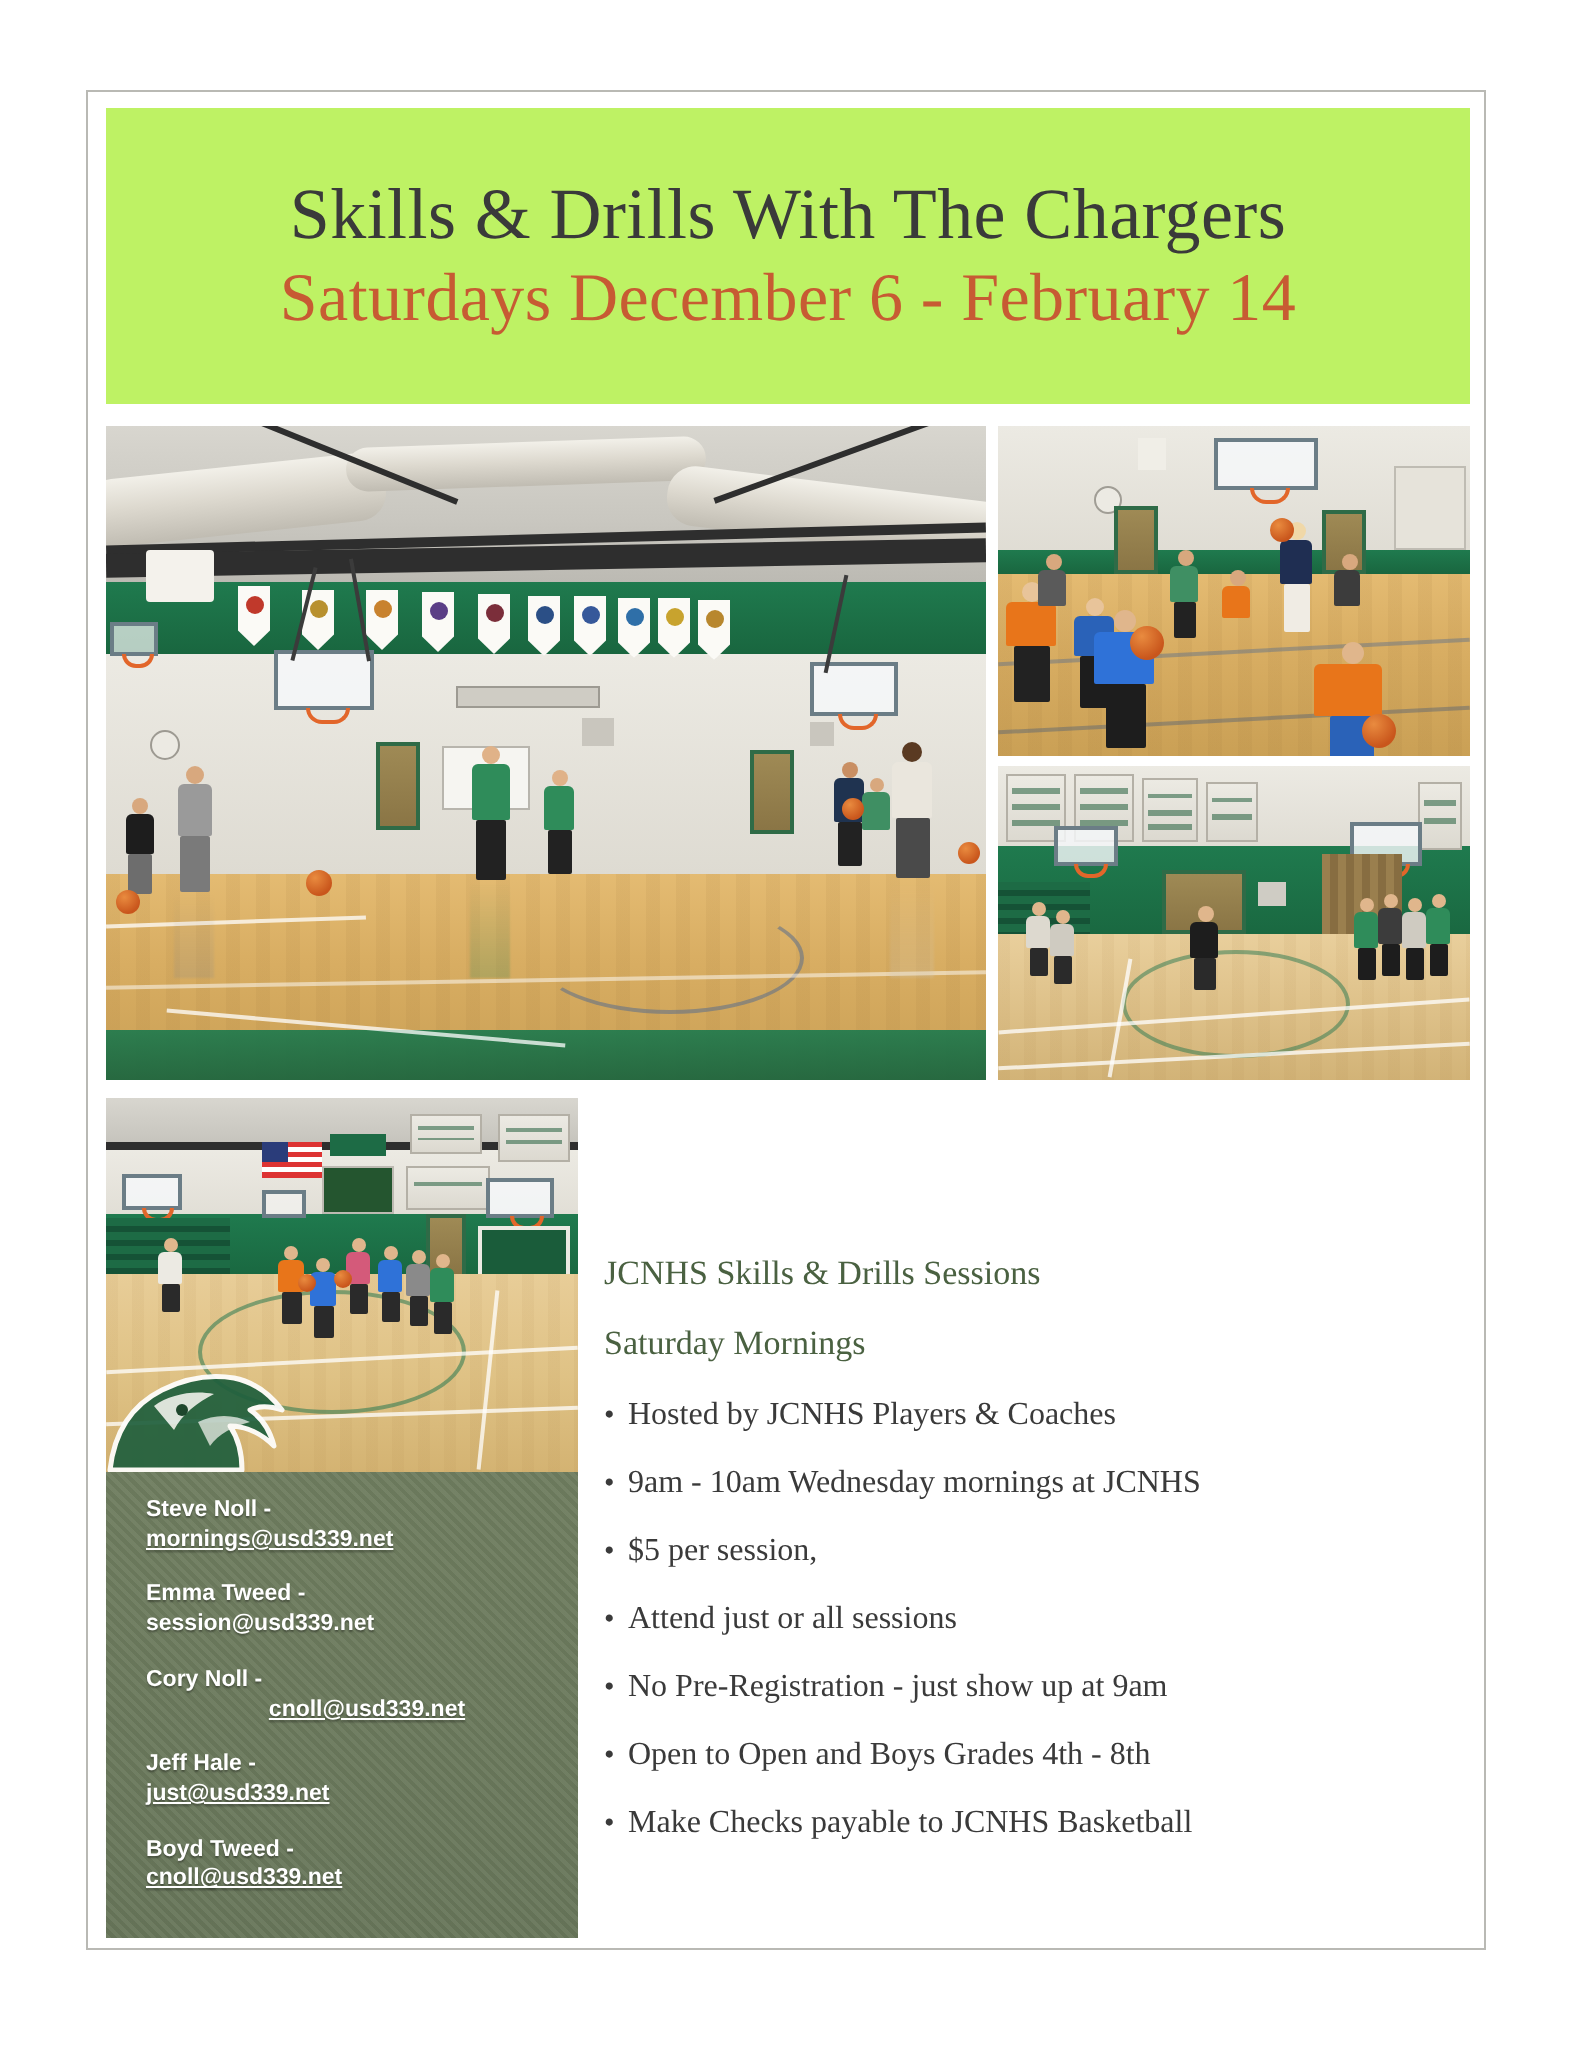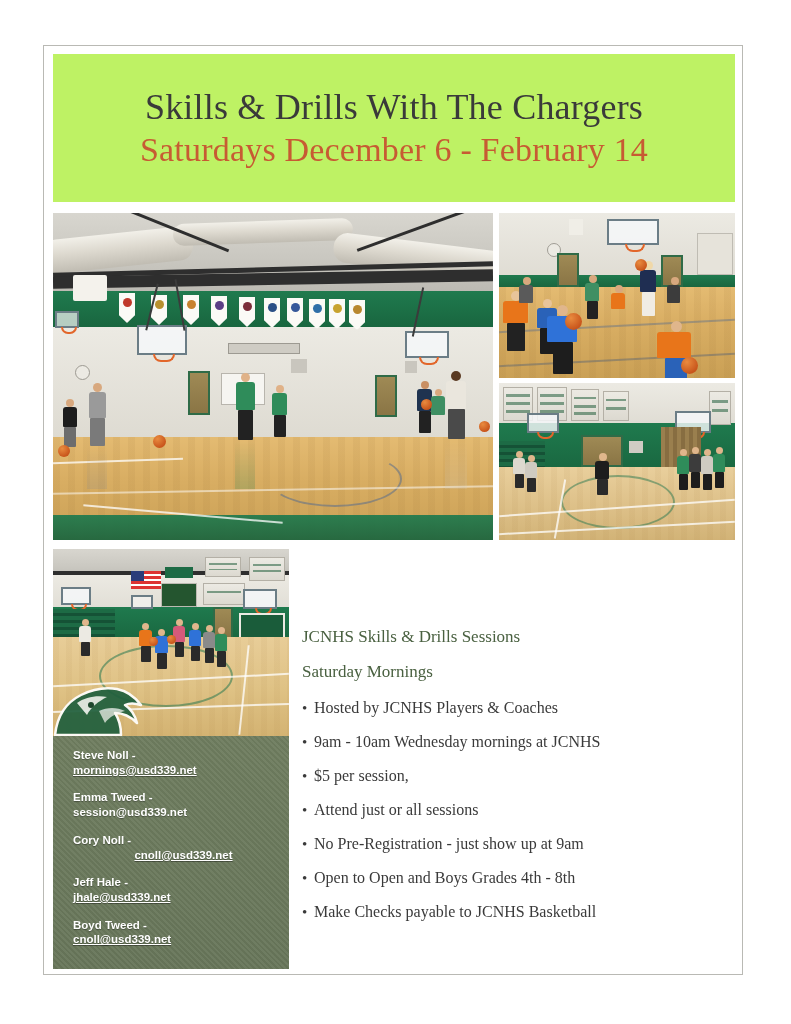--- a/index.html
+++ b/index.html
@@ -635,21 +635,21 @@
     <div class="contact-item">
       <span class="contact-name">Emma Tweed -</span>
       <span class="contact-email">session@usd339.net</span>
     </div>
     <div class="contact-item">
       <span class="contact-name">Cory Noll -</span>
       <span class="contact-email underline indented">cnoll@usd339.net</span>
     </div>
     <div class="contact-item">
       <span class="contact-name">Jeff Hale -</span>
-      <span class="contact-email underline">jhale@usd339.net</span>
+      <span class="contact-email underline">just@usd339.net</span>
     </div>
     <div class="contact-item">
       <span class="contact-name">Boyd Tweed  -</span>
       <span class="contact-email underline">cnoll@usd339.net</span>
     </div>
   </div>
 
   <div class="info-col">
     <div class="info-head">JCNHS Skills &amp; Drills Sessions</div>
     <div class="info-head second">Saturday Mornings</div>

